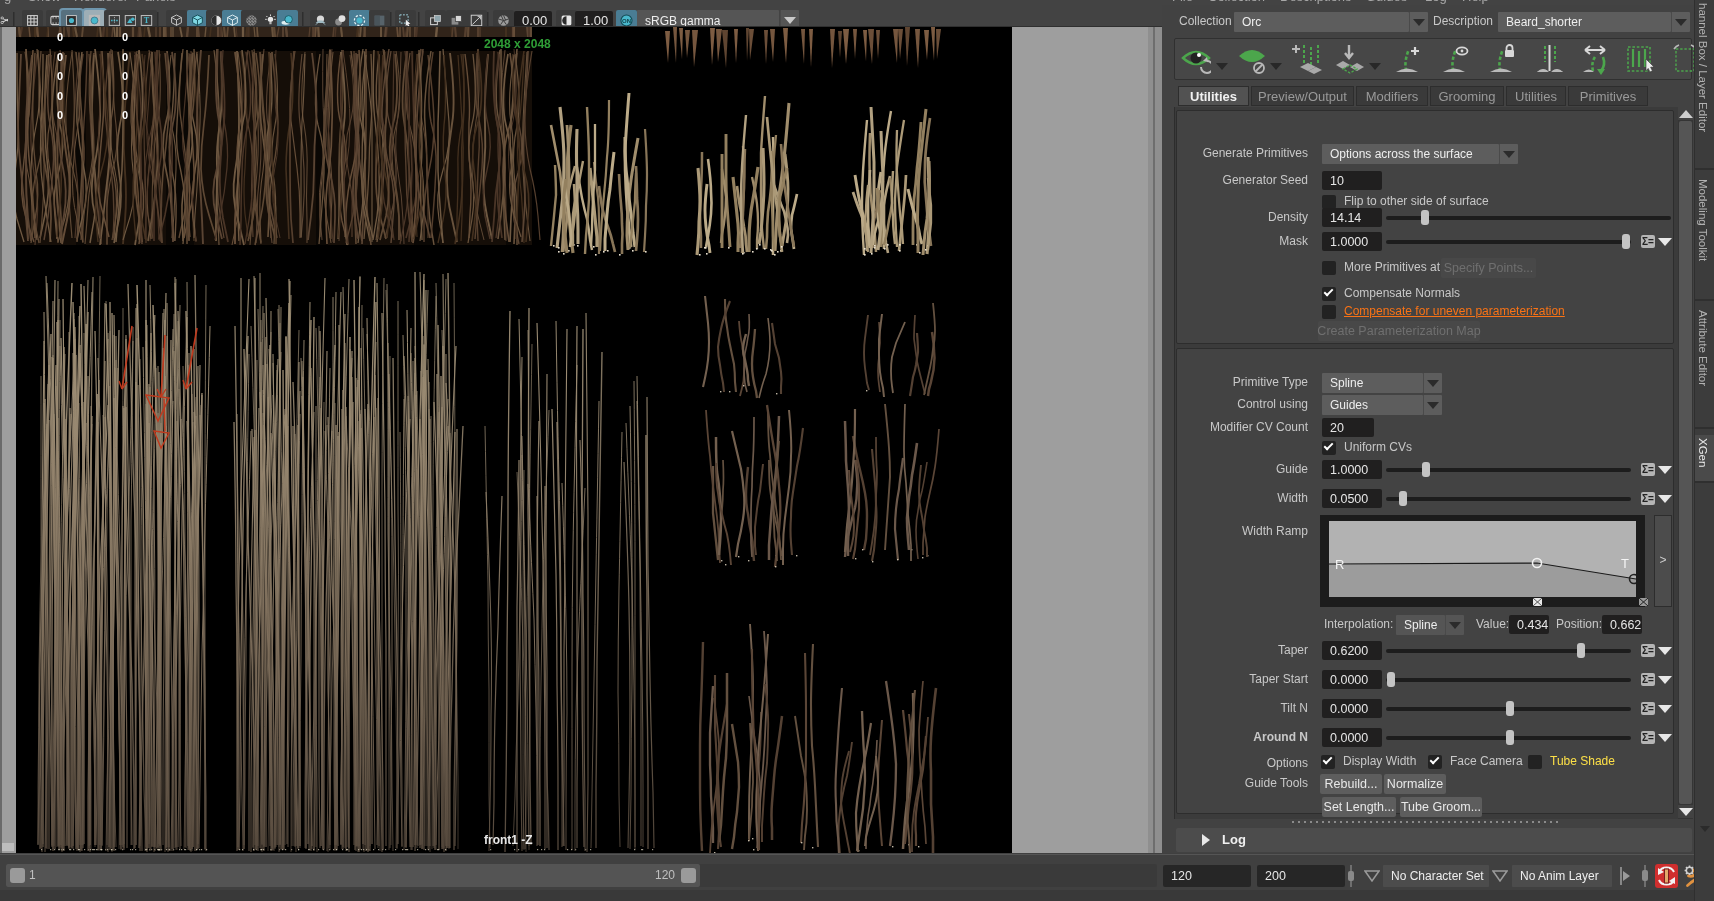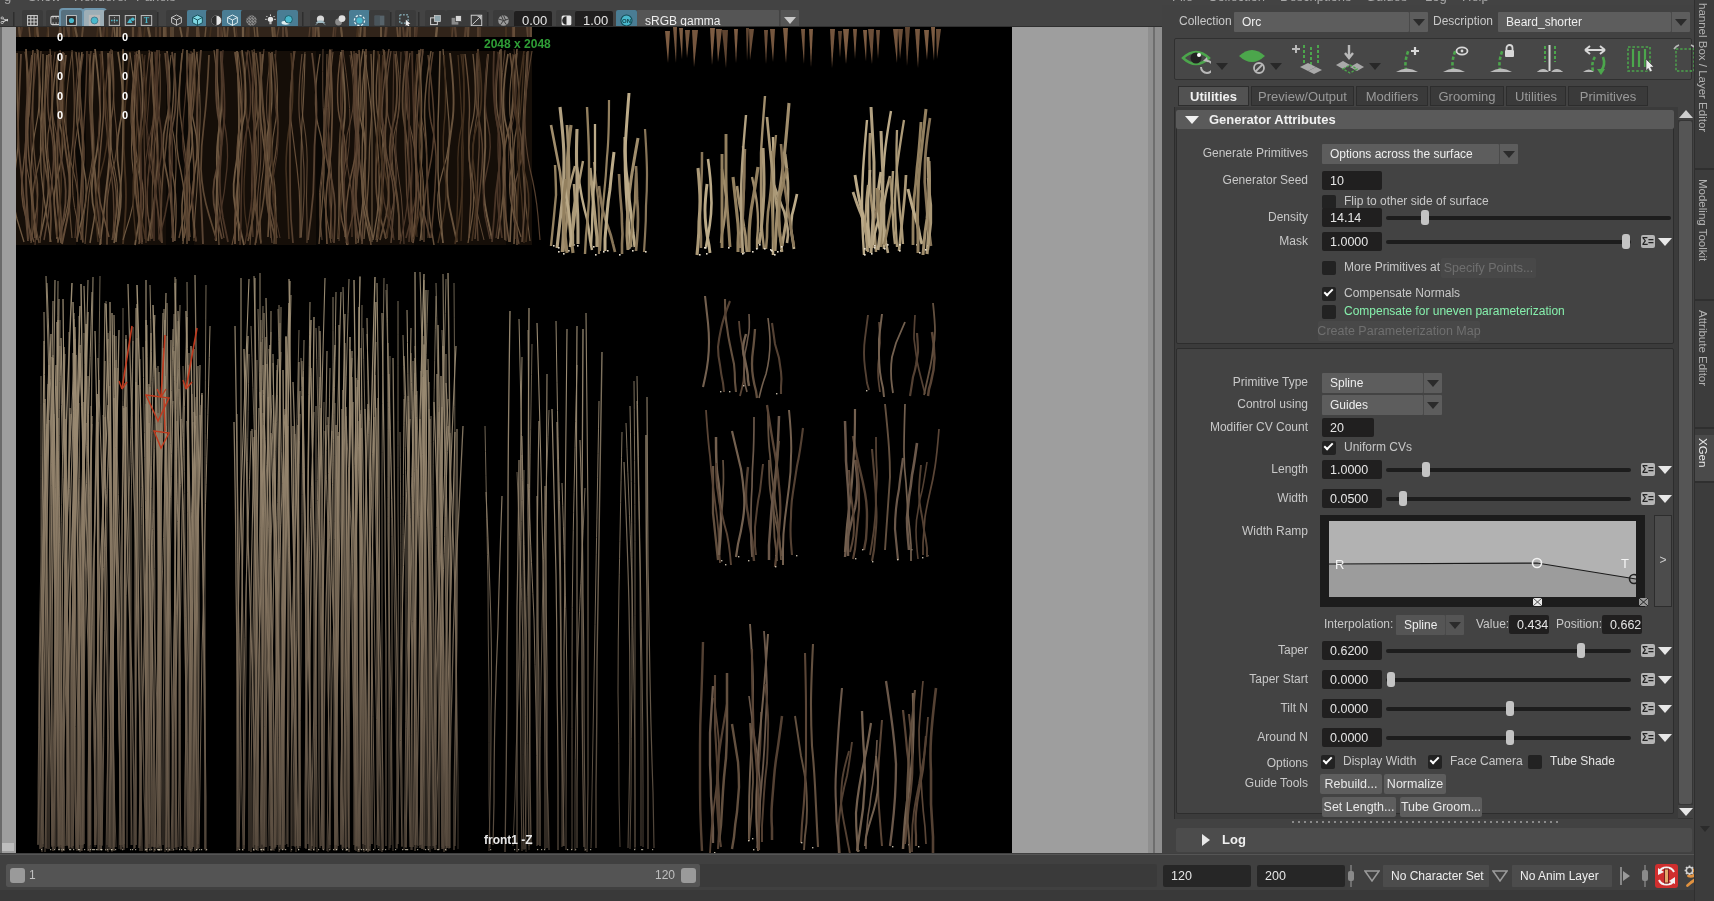--- a/index.html
+++ b/index.html
@@ -1551,24 +1551,20 @@
       <div class="abs" style="left:516px;top:102px;width:15px;height:712px;background:#353535;">
         <div class="abs" style="left:0;top:0;width:15px;height:13px;background:#424242;">
           <div class="wcaret" style="left:1px;top:3px;border-top:none;border-bottom:8px solid #cfcfcf;"></div>
         </div>
         <div class="abs" style="left:1px;top:14px;width:13px;height:683px;background:#555555;border-radius:2px;"></div>
         <div class="abs" style="left:0;top:698px;width:15px;height:13px;background:#424242;">
           <div class="wcaret" style="left:1px;top:3px;"></div>
         </div>
       </div>
       <div class="abs" style="left:14px;top:105px;width:498px;height:234px;background:#434343;border:1px solid #2d2d2d;border-radius:2px;"></div>
-      <div class="abs" style="left:14px;top:105px;width:498px;height:19px;background:#5a5a5a;border-radius:2px;">
-        <div class="abs" style="left:9px;top:6px;width:0;height:0;border-left:7px solid transparent;border-right:7px solid transparent;border-top:8px solid #f0f0f0;"></div>
-        <div class="abs" style="left:33px;top:2px;color:#f0f0f0;font-weight:bold;font-size:13px;">Generator Attributes</div>
-      </div>
       <div class="lblr" style="left:-114px;top:141px;width:260px;">Generate Primitives</div>
       <div class="dd" style="left:160px;top:139px;width:177px;">Options across the surface</div>
       <div class="ddarrow" style="left:337px;top:139px;"></div>
       <div class="caret" style="left:341px;top:146px;"></div>
       <div class="lblr" style="left:-114px;top:168px;width:260px;">Generator Seed</div>
       <div class="fld" style="left:160px;top:166px;width:60px;">10</div>
       <div class="cb" style="left:160px;top:190px;background:#222222;"></div>
       <div class="lbl" style="left:182px;top:189px;color:#c8c8c8;">Flip to other side of surface</div>
       <div class="lblr" style="left:-114px;top:205px;width:260px;">Density</div>
       <div class="fld" style="left:160px;top:203px;width:60px;">14.14</div>
@@ -1581,38 +1577,38 @@
       <div class="sigma" style="left:479px;top:230px;">Σ=</div>
       <div class="caret" style="left:496px;top:233px;border-top-color:#e8e8e8;border-left-width:7px;border-right-width:7px;border-top-width:8px;"></div>
       <div class="cb" style="left:160px;top:256px;background:#222222;"></div>
       <div class="lbl" style="left:182px;top:255px;color:#c8c8c8;">More Primitives at</div>
       <div class="btnd" style="left:279px;top:253px;width:95px;">Specify Points...</div>
       <div class="cb" style="left:160px;top:282px;background:#222222;">
         <div class="chk"></div>
       </div>
       <div class="lbl" style="left:182px;top:281px;color:#c8c8c8;">Compensate Normals</div>
       <div class="cb" style="left:160px;top:300px;background:#222222;"></div>
-      <div class="lbl" style="left:182px;top:299px;color:#86efac;">Compensate for uneven parameterization</div>
+      <div class="lbl" style="left:182px;top:299px;color:#f97316;text-decoration:underline;">Compensate for uneven parameterization</div>
       <div class="btnd" style="left:156px;top:316px;width:162px;">Create Parameterization Map</div>
       <div class="abs" style="left:14px;top:343px;width:498px;height:466px;background:#434343;border:1px solid #2d2d2d;border-radius:2px;"></div>
       <div class="lblr" style="left:-114px;top:370px;width:260px;">Primitive Type</div>
       <div class="dd" style="left:160px;top:368px;width:101px;">Spline</div>
       <div class="ddarrow" style="left:261px;top:368px;"></div>
       <div class="caret" style="left:265px;top:375px;"></div>
       <div class="lblr" style="left:-114px;top:392px;width:260px;">Control using</div>
       <div class="dd" style="left:160px;top:390px;width:101px;">Guides</div>
       <div class="ddarrow" style="left:261px;top:390px;"></div>
       <div class="caret" style="left:265px;top:397px;"></div>
       <div class="lblr" style="left:-114px;top:415px;width:260px;">Modifier CV Count</div>
       <div class="fld" style="left:160px;top:413px;width:52px;">20</div>
       <div class="cb" style="left:160px;top:436px;background:#222222;">
         <div class="chk"></div>
       </div>
       <div class="lbl" style="left:182px;top:435px;color:#c8c8c8;">Uniform CVs</div>
-      <div class="lblr" style="left:-114px;top:457px;width:260px;">Length</div>
+      <div class="lblr" style="left:-114px;top:457px;width:260px;">Guide</div>
       <div class="fld" style="left:160px;top:455px;width:60px;">1.0000</div>
       <div class="track" style="left:224px;top:463px;width:245px;"></div>
       <div class="handle" style="left:260px;top:457px;"></div>
       <div class="sigma" style="left:479px;top:458px;">Σ=</div>
       <div class="caret" style="left:496px;top:461px;border-top-color:#e8e8e8;border-left-width:7px;border-right-width:7px;border-top-width:8px;"></div>
       <div class="lblr" style="left:-114px;top:486px;width:260px;">Width</div>
       <div class="fld" style="left:160px;top:484px;width:60px;">0.0500</div>
       <div class="track" style="left:224px;top:492px;width:245px;"></div>
       <div class="handle" style="left:237px;top:486px;"></div>
       <div class="sigma" style="left:479px;top:487px;">Σ=</div>
@@ -1656,37 +1652,37 @@
       <div class="track" style="left:224px;top:673px;width:245px;"></div>
       <div class="handle" style="left:225px;top:667px;"></div>
       <div class="sigma" style="left:479px;top:668px;">Σ=</div>
       <div class="caret" style="left:496px;top:671px;border-top-color:#e8e8e8;border-left-width:7px;border-right-width:7px;border-top-width:8px;"></div>
       <div class="lblr" style="left:-114px;top:696px;width:260px;">Tilt N</div>
       <div class="fld" style="left:160px;top:694px;width:60px;">0.0000</div>
       <div class="track" style="left:224px;top:702px;width:245px;"></div>
       <div class="handle" style="left:344px;top:696px;"></div>
       <div class="sigma" style="left:479px;top:697px;">Σ=</div>
       <div class="caret" style="left:496px;top:700px;border-top-color:#e8e8e8;border-left-width:7px;border-right-width:7px;border-top-width:8px;"></div>
-      <div class="lblr" style="left:-114px;top:725px;width:260px;">Around N</div>
+      <div class="lblr" style="left:-114px;top:725px;width:260px;font-weight:bold;">Around N</div>
       <div class="fld" style="left:160px;top:723px;width:60px;">0.0000</div>
       <div class="track" style="left:224px;top:731px;width:245px;"></div>
       <div class="handle" style="left:344px;top:725px;"></div>
       <div class="sigma" style="left:479px;top:726px;">Σ=</div>
       <div class="caret" style="left:496px;top:729px;border-top-color:#e8e8e8;border-left-width:7px;border-right-width:7px;border-top-width:8px;"></div>
       <div class="lblr" style="left:-114px;top:751px;width:260px;">Options</div>
       <div class="cb" style="left:159px;top:750px;background:#222222;">
         <div class="chk"></div>
       </div>
       <div class="lbl" style="left:181px;top:749px;color:#c8c8c8;">Display Width</div>
       <div class="cb" style="left:266px;top:750px;background:#222222;">
         <div class="chk"></div>
       </div>
       <div class="lbl" style="left:288px;top:749px;color:#c8c8c8;">Face Camera</div>
       <div class="cb" style="left:366px;top:750px;background:#222222;"></div>
-      <div class="lbl" style="left:388px;top:749px;color:#e5e5e5;">Tube Shade</div>
+      <div class="lbl" style="left:388px;top:749px;color:#fde047;">Tube Shade</div>
       <div class="lblr" style="left:-114px;top:771px;width:260px;">Guide Tools</div>
       <div class="btn" style="left:158px;top:769px;width:62px;">Rebuild...</div>
       <div class="btn" style="left:222px;top:769px;width:62px;">Normalize</div>
       <div class="btn" style="left:160px;top:792px;width:74px;">Set Length...</div>
       <div class="btn" style="left:238px;top:792px;width:82px;">Tube Groom...</div>
       <div class="abs" style="left:130px;top:816px;width:2px;height:2px;background:#8a8a8a;"></div>
       <div class="abs" style="left:136px;top:816px;width:2px;height:2px;background:#8a8a8a;"></div>
       <div class="abs" style="left:142px;top:816px;width:2px;height:2px;background:#8a8a8a;"></div>
       <div class="abs" style="left:148px;top:816px;width:2px;height:2px;background:#8a8a8a;"></div>
       <div class="abs" style="left:154px;top:816px;width:2px;height:2px;background:#8a8a8a;"></div>

